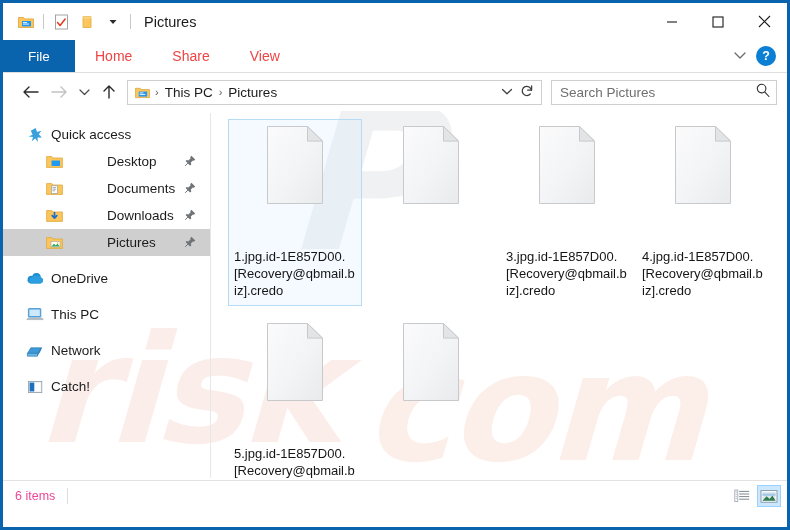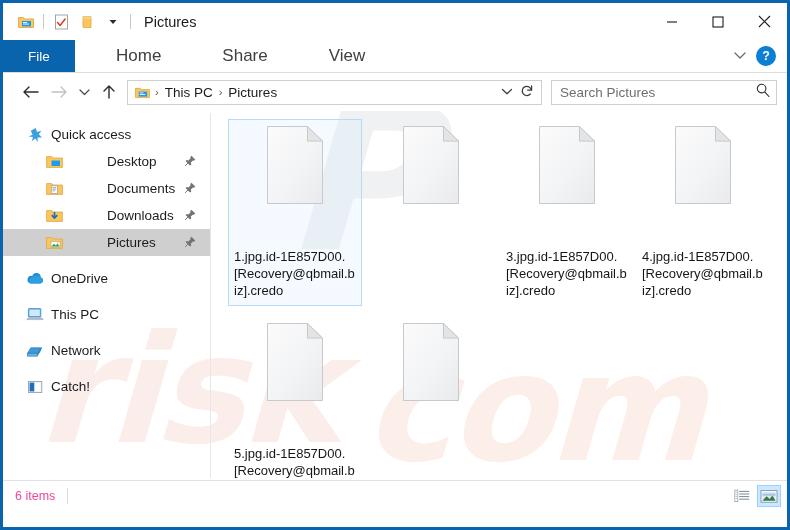--- a/index.html
+++ b/index.html
@@ -73,25 +73,24 @@
   }
 
   
   #ribbon {
     position: relative; z-index: 3;
     height: 33px;
     background: #ffffff;
     display: flex;
     align-items: stretch;
     border-bottom: 1px solid #dededf;
-    gap: 21px;
   }
   .tab {
     display: flex; align-items: center; justify-content: center;
-    font-size: 17px; color: #404040;
+    font-size: 14px; color: #ef4444;
     padding: 0 20px;
     min-width: 64px;
   }
   .tab.file {
     background: #0a64ad; color: #ffffff;
     min-width: 72px;
     font-size: 13.5px;
   }
   .ribbon-right { margin-left: auto; display: flex; align-items: center; gap: 8px; padding-right: 11px; }
   .help-btn {

